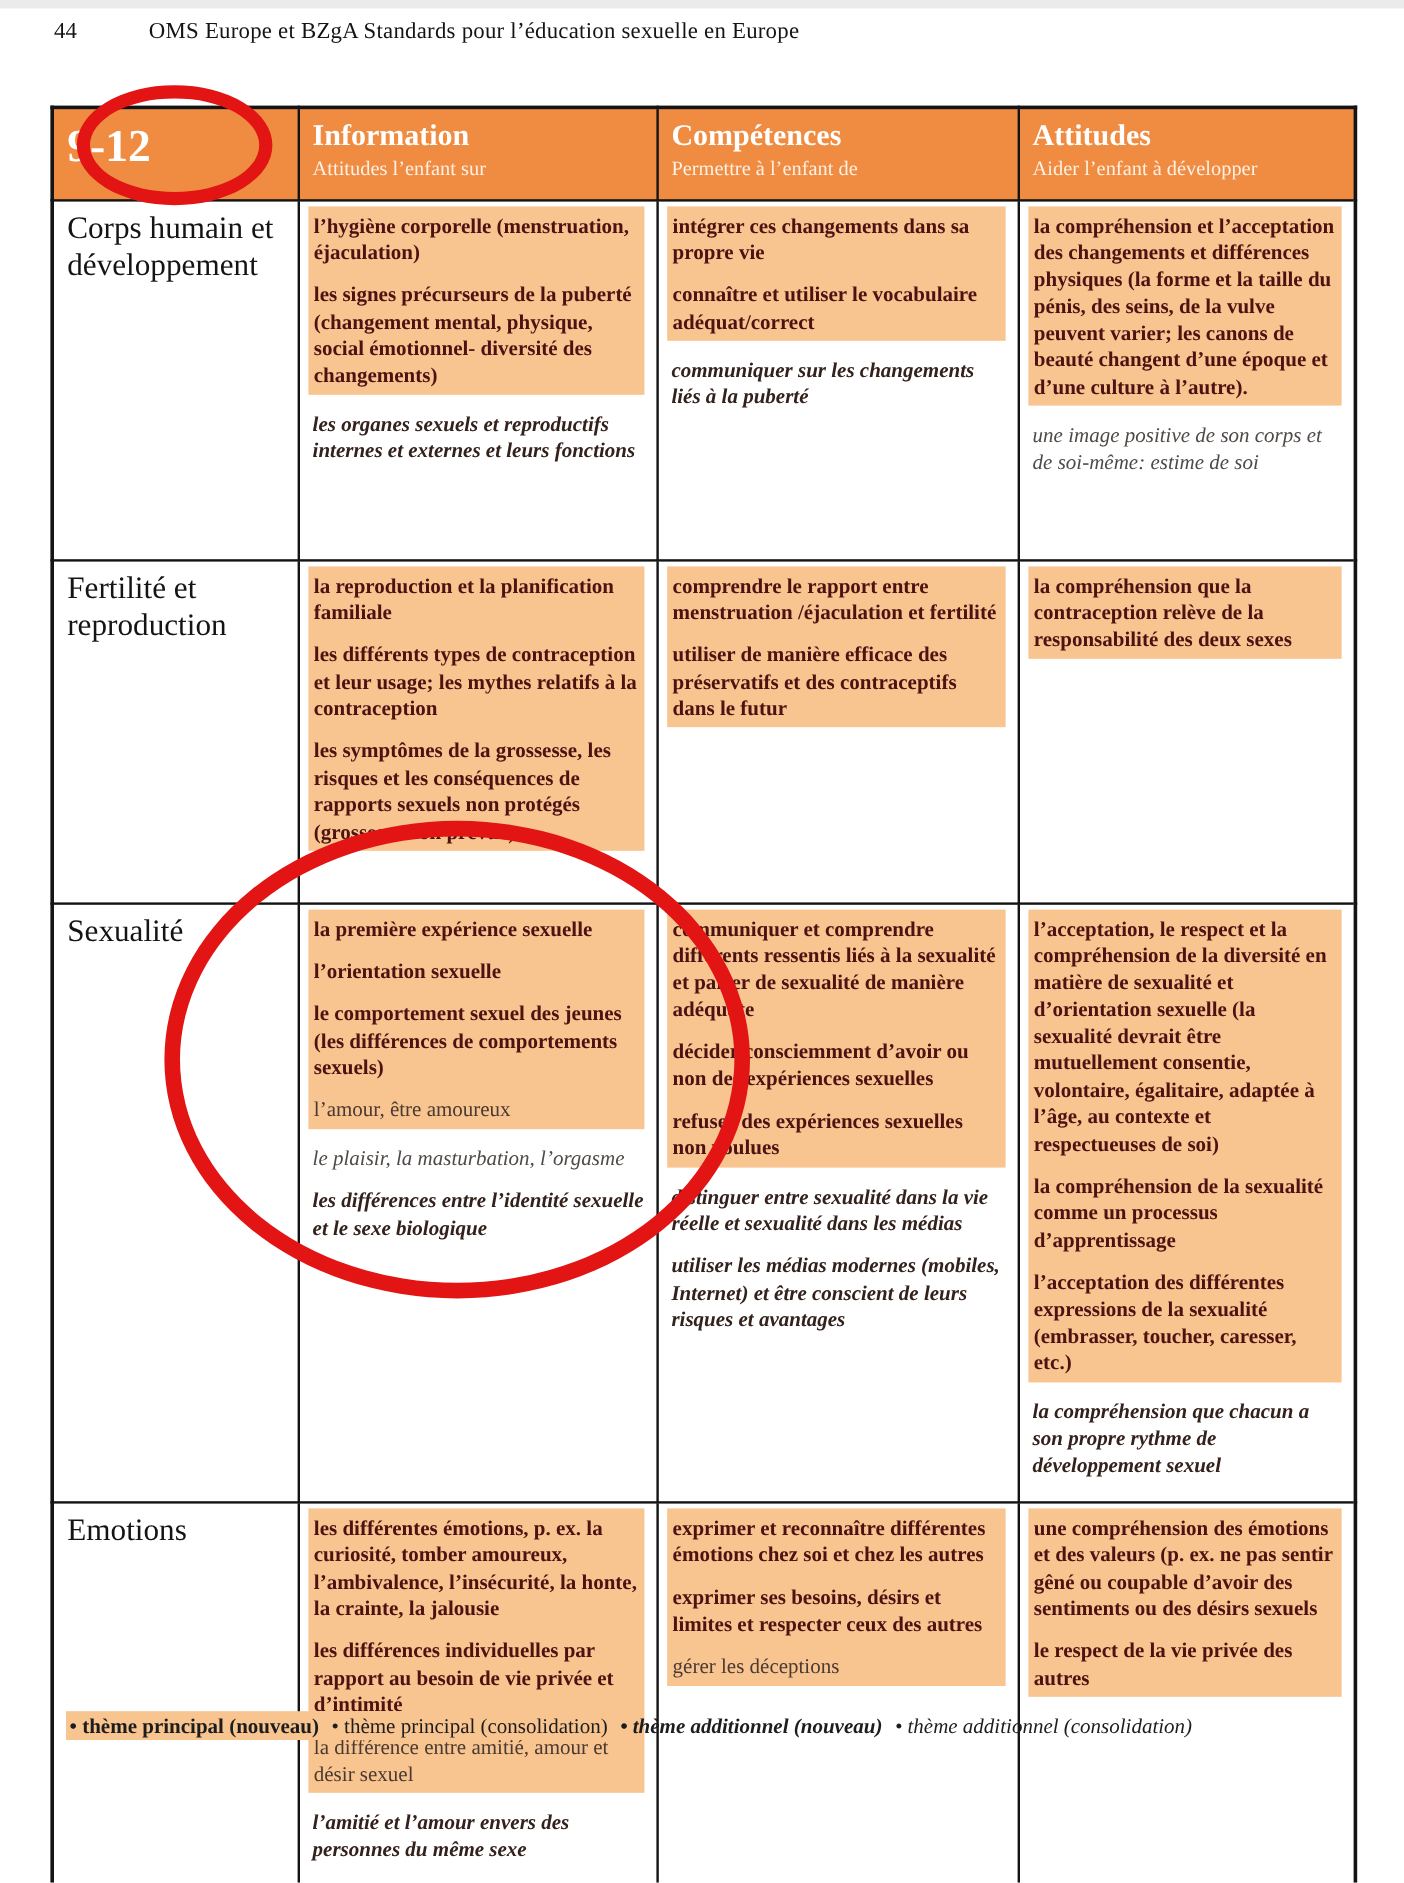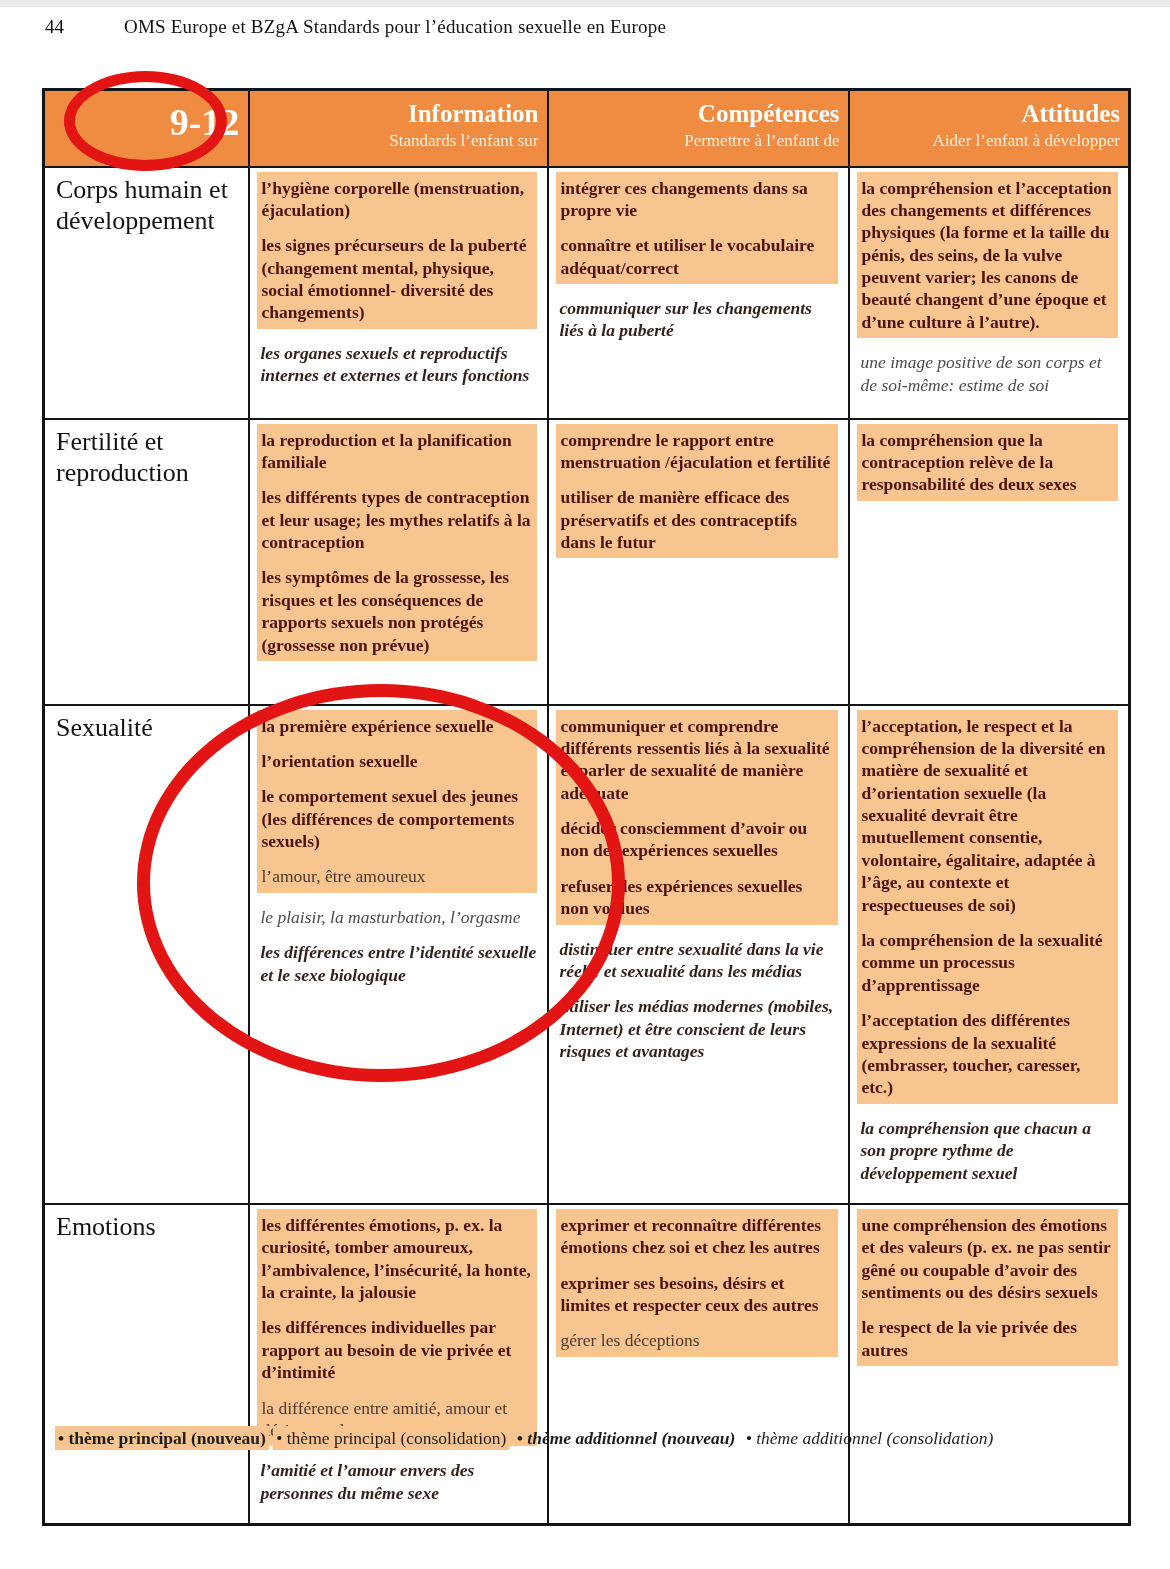--- a/index.html
+++ b/index.html
@@ -29,27 +29,27 @@
   table.matrix col.c-topic { width: 205px; }
   table.matrix col.c-info  { width: 299px; }
   table.matrix col.c-comp  { width: 301px; }
   table.matrix col.c-att   { width: 281px; }
   table.matrix th, table.matrix td {
     border: 2px solid #141414;
     vertical-align: top;
     padding: 6px 8px 6px 11px;
     background: #ffffff;
   }
-  tr.header-row th { background: #ef8c41; height: 77px; text-align: right; padding-top: 9px; }
+  tr.header-row th { background: #ef8c41; height: 77px; text-align: left; padding-top: 9px; }
   th.age-cell { text-align: center; vertical-align: middle; padding: 0; }
   .age-label { color: #ffffff; font-size: 38px; font-weight: bold; }
   .col-label { color: #ffffff; font-size: 25px; font-weight: bold; line-height: 1.1; margin: 0; }
   .col-sublabel { color: rgba(255,246,236,0.95); font-size: 17px; font-weight: normal; margin: 3px 0 0 0; }
 
-  tr.r1 { height: 252px; }
+  tr.r1 { height: 300px; }
   tr.r2 { height: 286px; }
   tr.r3 { height: 487px; }
   tr.r4 { height: 297px; }
 
   .topic {
     font-size: 26px; color: #141414; line-height: 1.22; padding-top: 2px;
   }
   td.cell { font-size: 17.5px; line-height: 1.28; }
   td.cell p { margin: 0 0 13px 0; }
   .hl {
@@ -106,21 +106,21 @@
         <col class="c-comp">
         <col class="c-att">
     </colgroup>
     <tbody>
     <tr class="header-row">
       <th class="age-cell">
         <span class="age-label">9-12</span>
       </th>
       <th>
         <p class="col-label">Information</p>
-        <p class="col-sublabel">Standards l’enfant sur</p>
+        <p class="col-sublabel">Attitudes l’enfant sur</p>
       </th>
       <th>
         <p class="col-label">Compétences</p>
         <p class="col-sublabel">Permettre à l’enfant de</p>
       </th>
       <th>
         <p class="col-label">Attitudes</p>
         <p class="col-sublabel">Aider l’enfant à développer</p>
       </th>
     </tr>

